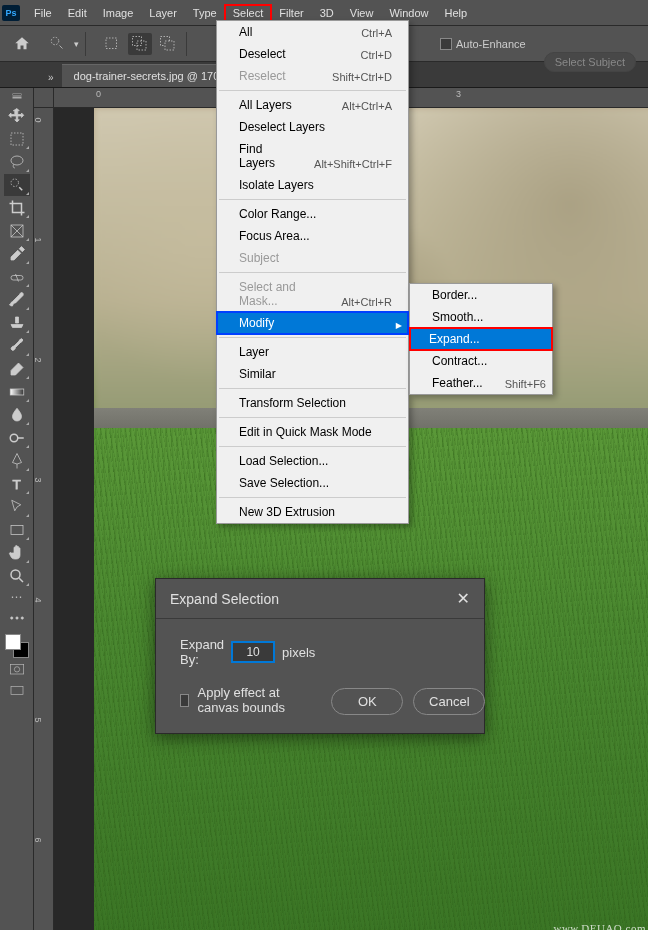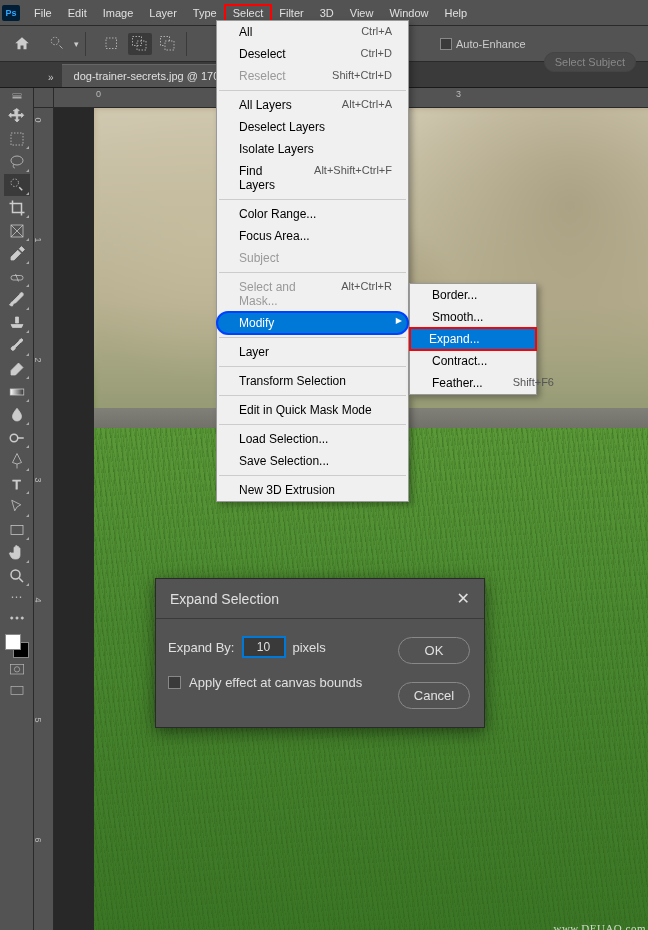--- a/index.html
+++ b/index.html
@@ -64,41 +64,41 @@
   .road { position: absolute; top: 300px; left: 0; right: 0; height: 30px; background: linear-gradient(to bottom, #808078 0%, #6a6a62 100%); }
   .grass { position: absolute; top: 320px; left: 0; right: 0; bottom: 0; background:
     repeating-linear-gradient(85deg, rgba(40,90,20,0.3) 0px, transparent 2px, transparent 5px),
     repeating-linear-gradient(95deg, rgba(60,110,30,0.3) 0px, transparent 2px, transparent 6px),
     repeating-linear-gradient(78deg, rgba(30,70,15,0.25) 0px, transparent 1px, transparent 4px),
     linear-gradient(to bottom, #5a9838 0%, #4a8830 40%, #3a7525 100%);
   }
   
   
   .dropdown { position: absolute; background: #f0f0f0; border: 1px solid #999; box-shadow: 3px 3px 6px rgba(0,0,0,0.3); font-size: 12px; color: #000; z-index: 100; }
-  .dd-item { padding: 4px 16px 4px 22px; display: flex; justify-content: space-between; gap: 30px; cursor: default; position: relative; }
+  .dd-item { padding: 4px 16px 4px 22px; display: flex; justify-content: space-between; gap: 22px; cursor: default; position: relative; align-items: flex-end; }
   .dd-item .shortcut { color: #555; font-size: 11px; }
   .dd-item.disabled { color: #999; }
-  .dd-item.highlighted { background: #0078d7; color: #fff; outline: 2px solid #0040ff; outline-offset: -1px; border-radius: 11px; }
+  .dd-item.highlighted { background: #0078d7; color: #fff; outline: 2px solid #0040ff; outline-offset: -1px; }
   .dd-item.highlighted-red { background: #0078d7; color: #fff; outline: 2px solid #ff0000; outline-offset: -1px; padding-left: 19px; }
   .dd-item.has-sub::after { content: "▶"; position: absolute; right: 6px; font-size: 8px; }
   .dd-sep { height: 1px; background: #ccc; margin: 3px 2px; }
   
   .select-menu { top: 20px; left: 216px; width: 193px; }
-  .modify-menu { top: 283px; left: 409px; width: 128px; }
+  .modify-menu { top: 283px; left: 409px; width: 144px; }
   
   
   .dialog { position: absolute; top: 578px; left: 155px; width: 330px; background: #535353; border: 1px solid #2a2a2a; box-shadow: 0 4px 16px rgba(0,0,0,0.5); z-index: 200; }
   .dialog-title { display: flex; justify-content: space-between; align-items: center; padding: 10px 14px; color: #e0e0e0; font-size: 14px; border-bottom: 1px solid #3a3a3a; }
   .dialog-close { font-size: 16px; color: #e0e0e0; cursor: pointer; }
-  .dialog-body { padding: 18px 14px 18px 12px; display: flex; gap: 16px; }
+  .dialog-body { padding: 18px 14px 18px 24px; display: flex; gap: 16px; align-items: flex-end; }
   .dialog-left { flex: 1; display: flex; flex-direction: column; gap: 18px; }
   .dialog-row { display: flex; align-items: center; gap: 8px; color: #e0e0e0; font-size: 13px; }
   .dialog-input { width: 42px; background: #3a3a3a; border: 1px solid #0078d7; outline: 1px solid #0078d7; color: #e0e0e0; text-align: center; padding: 2px; font-size: 12px; }
   .dialog-check { width: 13px; height: 13px; border: 1px solid #888; background: #3a3a3a; }
-  .dialog-buttons { display: flex; flex-direction: column; gap: 18px; }
+  .dialog-buttons { display: flex; gap: 10px; }
   .dialog-btn { width: 72px; padding: 5px 0; text-align: center; border: 1px solid #888; border-radius: 14px; color: #e0e0e0; font-size: 13px; background: #535353; }
   
   .watermark { position: absolute; bottom: 4px; right: 8px; font-size: 11px; color: rgba(255,255,255,0.75); font-family: serif; letter-spacing: 0.5px; z-index: 5; }
 </style>
 </head>
 <body>
 
 <div class="menubar">
   <div class="ps-logo">Ps</div>
   <div class="menu-item">File</div>
@@ -346,25 +346,25 @@
     </div>
   <div class="dd-sep"></div>
   <div class="dd-item">
       <span>All Layers</span>
       <span class="shortcut">Alt+Ctrl+A</span>
     </div>
   <div class="dd-item">
       <span>Deselect Layers</span>
     </div>
   <div class="dd-item">
-      <span>Isolate Layers</span>
-    </div>
-  <div class="dd-item">
       <span>Find Layers</span>
       <span class="shortcut">Alt+Shift+Ctrl+F</span>
+    </div>
+  <div class="dd-item">
+      <span>Isolate Layers</span>
     </div>
   <div class="dd-sep"></div>
   <div class="dd-item">
       <span>Color Range...</span>
     </div>
   <div class="dd-item">
       <span>Focus Area...</span>
     </div>
   <div class="dd-item disabled">
       <span>Subject</span>
@@ -373,20 +373,23 @@
   <div class="dd-item disabled">
       <span>Select and Mask...</span>
       <span class="shortcut">Alt+Ctrl+R</span>
     </div>
   <div class="dd-item highlighted has-sub">
       <span>Modify</span>
     </div>
   <div class="dd-sep"></div>
   <div class="dd-item">
       <span>Layer</span>
+    </div>
+  <div class="dd-item">
+      <span>Similar</span>
     </div>
   <div class="dd-sep"></div>
   <div class="dd-item">
       <span>Transform Selection</span>
     </div>
   <div class="dd-sep"></div>
   <div class="dd-item">
       <span>Edit in Quick Mask Mode</span>
     </div>
   <div class="dd-sep"></div>

